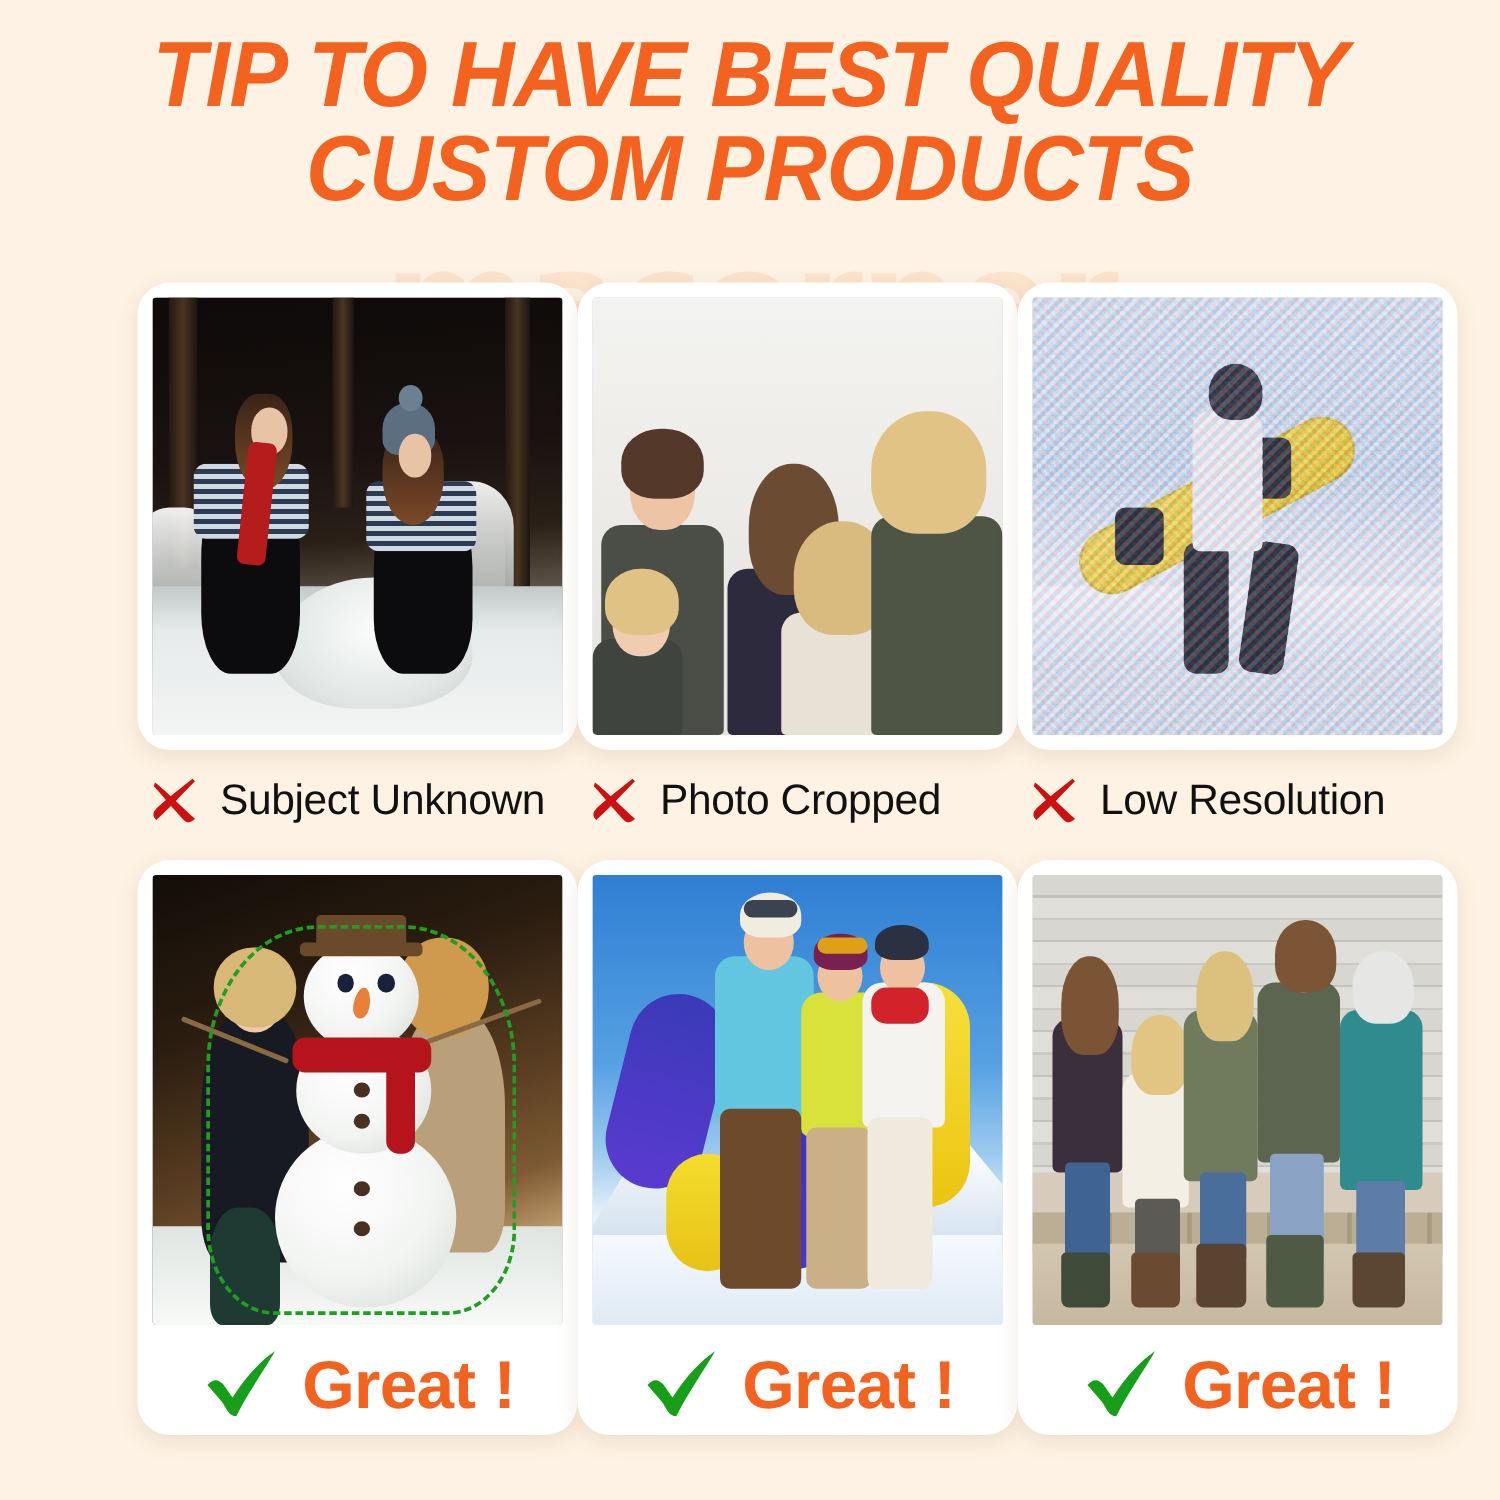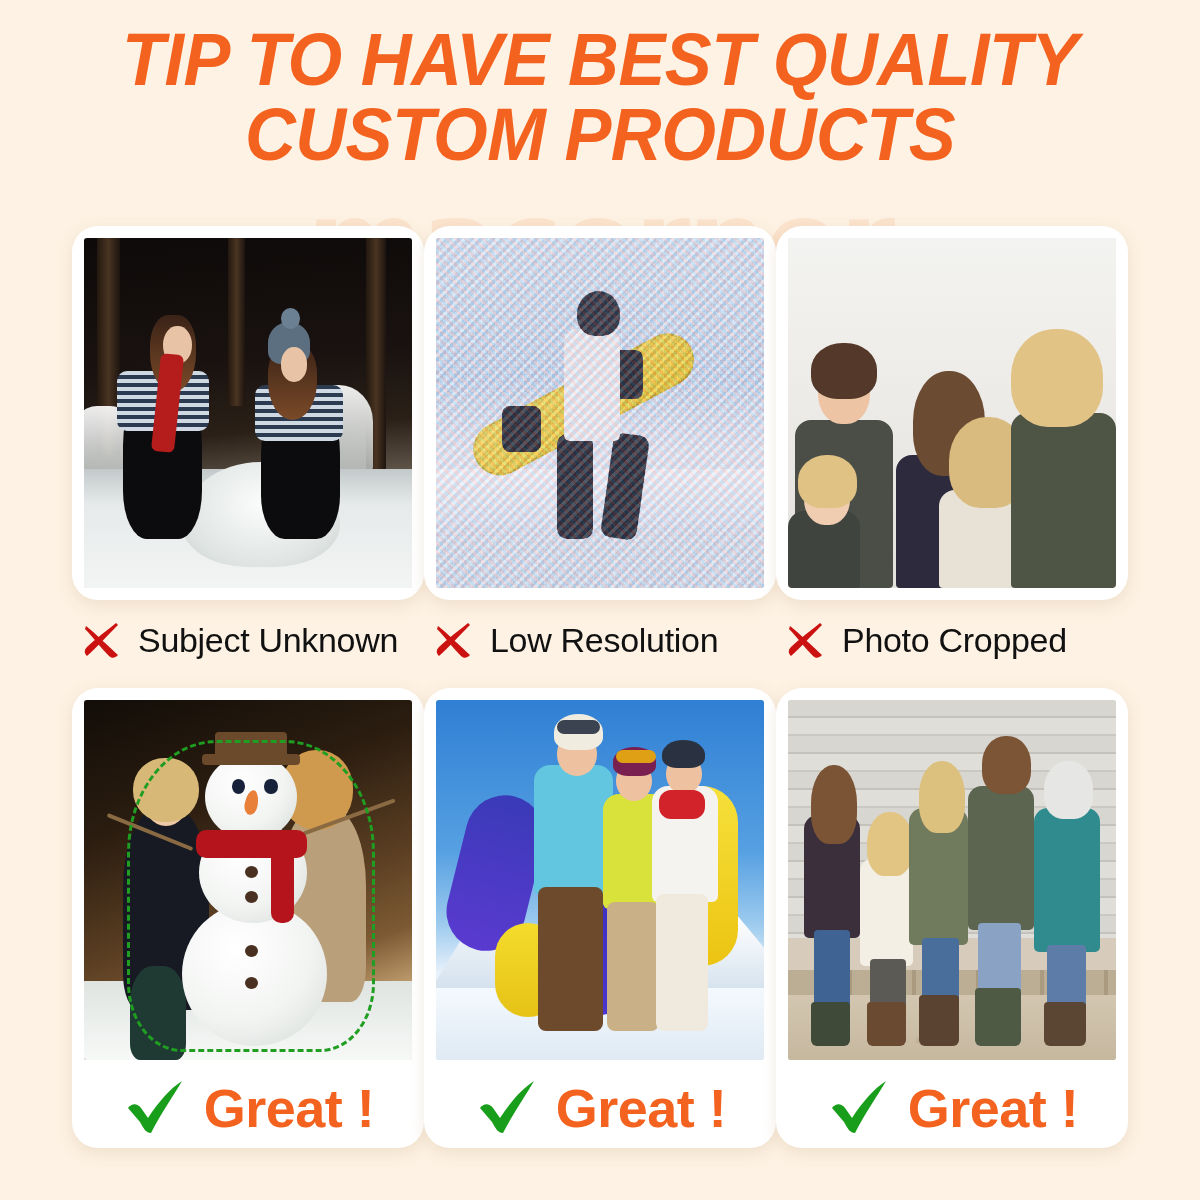--- a/index.html
+++ b/index.html
@@ -44,21 +44,21 @@
   }
   #title .tline{display:block;white-space:nowrap;}
 
   
   #grid{
     position:absolute;
     top:226px;left:0;
     width:1200px;
     z-index:2;
   }
-  .row{display:flex;justify-content:center;padding:0 34px;box-sizing:border-box;}
+  .row{display:flex;justify-content:flex-end;padding:0 34px;box-sizing:border-box;}
   .row-bad{height:440px;}
   .row-good{margin-top:22px;height:480px;}
 
   .cell{width:352px;position:relative;}
 
   .card{
     background:#ffffff;
     border-radius:26px;
     box-shadow:0 5px 16px rgba(170,130,90,0.17);
     padding:12px;
@@ -257,76 +257,76 @@
           <path d="M6 8 C14 14 30 30 38 37 C35 40 32 41 29 38 C22 31 11 17 5 11 Z" fill="#CC1111"></path>
           <path d="M38 7 C31 14 15 31 7 38 C4 35 4 32 7 29 C14 22 30 10 36 5 Z" fill="#CC1111"></path>
         </svg>
         <span class="txt">Subject Unknown</span>
       </div>
     </div>
 
     <div class="cell">
       <div class="card card-bad">
         <div class="photo">
+          <div class="scene sc-family">
+
+            <div class="body" style="left:2%;top:52%;width:30%;height:48%;background:#4b4e47"></div>
+            <div class="head" style="left:9%;top:34%;width:16%;height:19%;background:#eec5a4"></div>
+            <div class="hairL" style="left:7%;top:30%;width:20%;height:16%;background:#54392a"></div>
+
+            <div class="body" style="left:0%;top:78%;width:22%;height:22%;background:#3f443f"></div>
+            <div class="head" style="left:5%;top:66%;width:14%;height:16%;background:#f0cdb0"></div>
+            <div class="hairL" style="left:3%;top:62%;width:18%;height:15%;background:#e0c284"></div>
+
+            <div class="body" style="left:33%;top:62%;width:27%;height:38%;background:#2c2a3c"></div>
+            <div class="head" style="left:42%;top:44%;width:14%;height:18%;background:#efc9a8"></div>
+            <div class="hairL" style="left:38%;top:38%;width:22%;height:30%;background:#6b4b31"></div>
+
+            <div class="body" style="left:46%;top:72%;width:28%;height:28%;background:#e7e2d5"></div>
+            <div class="head" style="left:53%;top:56%;width:15%;height:18%;background:#f2cfb0"></div>
+            <div class="hairL" style="left:49%;top:51%;width:24%;height:26%;background:#d9bb7f"></div>
+
+            <div class="body" style="left:68%;top:50%;width:32%;height:50%;background:#4e5545"></div>
+            <div class="head" style="left:74%;top:32%;width:14%;height:17%;background:#f0caa9"></div>
+            <div class="hairL" style="left:68%;top:26%;width:28%;height:28%;background:#e2c386"></div>
+          </div>
+        </div>
+      </div>
+      <div class="label-bad">
+        <svg class="x-icon" viewBox="0 0 44 44">
+          <path d="M6 8 C14 14 30 30 38 37 C35 40 32 41 29 38 C22 31 11 17 5 11 Z" fill="#CC1111"></path>
+          <path d="M38 7 C31 14 15 31 7 38 C4 35 4 32 7 29 C14 22 30 10 36 5 Z" fill="#CC1111"></path>
+        </svg>
+        <span class="txt">Photo Cropped</span>
+      </div>
+    </div>
+
+    <div class="cell">
+      <div class="card card-bad">
+        <div class="photo">
           <div class="scene sc-lowres">
             <div class="snowline"></div>
             <div class="board" style="left:8%;top:40%;width:74%;height:15%"></div>
             <div class="bind" style="left:20%;top:48%;width:12%;height:13%"></div>
             <div class="bind" style="left:50%;top:32%;width:13%;height:14%"></div>
             <div class="legs" style="left:37%;top:56%;width:11%;height:30%"></div>
             <div class="legs" style="left:52%;top:56%;width:11%;height:30%;transform:rotate(8deg)"></div>
             <div class="torso" style="left:39%;top:26%;width:17%;height:32%"></div>
             <div class="helm" style="left:43%;top:15%;width:13%;height:13%"></div>
             <div class="noise"></div>
             <div class="noise2"></div>
           </div>
         </div>
       </div>
       <div class="label-bad">
         <svg class="x-icon" viewBox="0 0 44 44">
           <path d="M6 8 C14 14 30 30 38 37 C35 40 32 41 29 38 C22 31 11 17 5 11 Z" fill="#CC1111"></path>
           <path d="M38 7 C31 14 15 31 7 38 C4 35 4 32 7 29 C14 22 30 10 36 5 Z" fill="#CC1111"></path>
         </svg>
         <span class="txt">Low Resolution</span>
-      </div>
-    </div>
-
-    <div class="cell">
-      <div class="card card-bad">
-        <div class="photo">
-          <div class="scene sc-family">
-
-            <div class="body" style="left:2%;top:52%;width:30%;height:48%;background:#4b4e47"></div>
-            <div class="head" style="left:9%;top:34%;width:16%;height:19%;background:#eec5a4"></div>
-            <div class="hairL" style="left:7%;top:30%;width:20%;height:16%;background:#54392a"></div>
-
-            <div class="body" style="left:0%;top:78%;width:22%;height:22%;background:#3f443f"></div>
-            <div class="head" style="left:5%;top:66%;width:14%;height:16%;background:#f0cdb0"></div>
-            <div class="hairL" style="left:3%;top:62%;width:18%;height:15%;background:#e0c284"></div>
-
-            <div class="body" style="left:33%;top:62%;width:27%;height:38%;background:#2c2a3c"></div>
-            <div class="head" style="left:42%;top:44%;width:14%;height:18%;background:#efc9a8"></div>
-            <div class="hairL" style="left:38%;top:38%;width:22%;height:30%;background:#6b4b31"></div>
-
-            <div class="body" style="left:46%;top:72%;width:28%;height:28%;background:#e7e2d5"></div>
-            <div class="head" style="left:53%;top:56%;width:15%;height:18%;background:#f2cfb0"></div>
-            <div class="hairL" style="left:49%;top:51%;width:24%;height:26%;background:#d9bb7f"></div>
-
-            <div class="body" style="left:68%;top:50%;width:32%;height:50%;background:#4e5545"></div>
-            <div class="head" style="left:74%;top:32%;width:14%;height:17%;background:#f0caa9"></div>
-            <div class="hairL" style="left:68%;top:26%;width:28%;height:28%;background:#e2c386"></div>
-          </div>
-        </div>
-      </div>
-      <div class="label-bad">
-        <svg class="x-icon" viewBox="0 0 44 44">
-          <path d="M6 8 C14 14 30 30 38 37 C35 40 32 41 29 38 C22 31 11 17 5 11 Z" fill="#CC1111"></path>
-          <path d="M38 7 C31 14 15 31 7 38 C4 35 4 32 7 29 C14 22 30 10 36 5 Z" fill="#CC1111"></path>
-        </svg>
-        <span class="txt">Photo Cropped</span>
       </div>
     </div>
   </div>
 
   <div class="row row-good">
 
     <div class="cell">
       <div class="card card-good">
         <div class="photo">
           <div class="scene sc-snowman">

